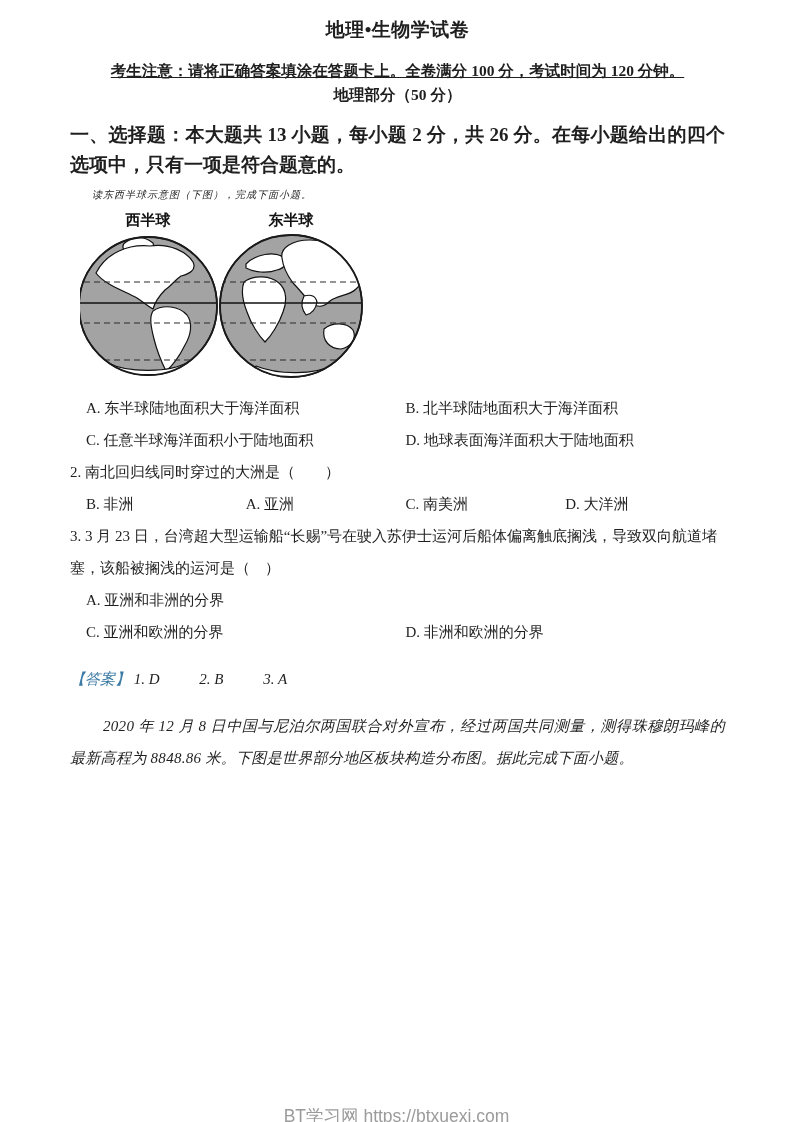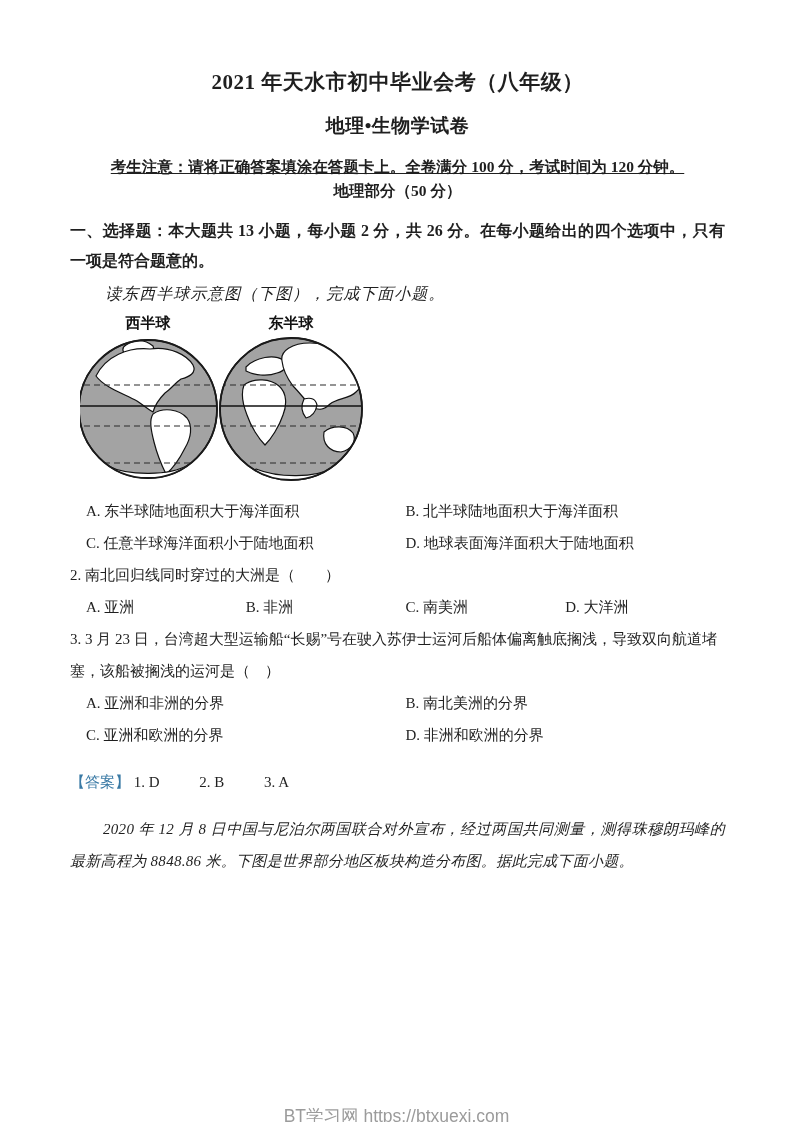--- a/index.html
+++ b/index.html
@@ -15,52 +15,51 @@
     background:#fff;
     font-family:"Liberation Serif","DejaVu Serif",serif;
     color:var(--ink);
     overflow:hidden;
   }
   .content{padding:0 68px 0 70px;}
   .title{margin:68px 0 0;text-align:center;font-size:21px;font-weight:bold;letter-spacing:.5px;}
   .subtitle{margin:17px 0 0;text-align:center;font-size:19px;font-weight:bold;letter-spacing:.5px;}
   .notice{margin:18px 0 0;font-size:15.5px;font-weight:bold;text-align:center;text-decoration:underline;}
   .part-heading{margin:3px 0 0;font-size:15.5px;font-weight:bold;text-align:center;}
-  .sec-heading{margin:14px 0 0;font-size:16px;font-weight:bold;line-height:30px;text-align:justify;}
-  .intro{margin:8px 0 0;font-size:16px;font-style:italic;text-indent:2.2em;letter-spacing:1px;}
+  .sec-heading{margin:14px 0 0;font-size:19px;font-weight:bold;line-height:30px;text-align:justify;}
+  .intro{margin:8px 0 0;font-size:10px;font-style:italic;text-indent:2.2em;letter-spacing:1px;}
   .figure{margin:8px 0 0 10px;width:290px;}
   .figure svg{display:block;}
   .ocean{fill:var(--ocean-gray);stroke:#1a1a1a;stroke-width:1.6;}
   .land{fill:#ffffff;stroke:#111;stroke-width:1.2;stroke-linejoin:round;}
   .lat-dash{stroke:#2a2a2a;stroke-width:1.2;stroke-dasharray:6 4;fill:none;}
   .lat-solid{stroke:#111;stroke-width:1.6;fill:none;}
   .globe-label{font-size:15px;font-weight:bold;fill:#111;font-family:"Liberation Serif","DejaVu Serif",serif;}
   .qblock{margin:10px 0 0;}
   .qline{font-size:15px;line-height:32px;margin:0;}
   .opt-row{display:flex;font-size:15px;line-height:32px;margin-left:16px;}
   .opt-row.cols-2 > span{width:50%;}
   .opt-row.cols-4 > span{width:25%;}
-  .answer-row{font-size:15px;line-height:32px;}
+  .answer-row{font-size:15px;line-height:32px;font-style:italic;}
   .answer-label{color:var(--answer-label-blue);}
   .answer-item{margin-right:36px;}
   .passage{font-size:15px;line-height:32px;font-style:italic;text-indent:2.2em;text-align:justify;margin:0;letter-spacing:.3px;}
   .footer{
     position:absolute;left:0;right:0;top:1104px;text-align:center;
     color:var(--footer-gray);
     font-family:Liberation Sans, sans-serif;
     font-size:17.5px;
   }
 </style>
 </head>
 <body>
 
 <div class="page">
   <div class="content">
 
-    <h1 class="title">2021 年天水市初中毕业会考（八年级）</h1>
     <h2 class="subtitle">地理•生物学试卷</h2>
     <p class="notice">考生注意：请将正确答案填涂在答题卡上。全卷满分 100 分，考试时间为 120 分钟。</p>
     <p class="part-heading">地理部分（50 分）</p>
 
     <p class="sec-heading">一、选择题：本大题共 13 小题，每小题 2 分，共 26 分。在每小题给出的四个选项中，只有一项是符合题意的。</p>
     <p class="intro">读东西半球示意图（下图），完成下面小题。</p>
 
     <div class="figure">
       <svg width="290" height="172" viewBox="0 0 290 172">
         <defs>
@@ -112,32 +111,31 @@
       </div>
       <div class="opt-row cols-2">
         <span>C. 任意半球海洋面积小于陆地面积</span>
         <span>D. 地球表面海洋面积大于陆地面积</span>
       </div>
     </div>
 
     <div>
       <p class="qline">2. 南北回归线同时穿过的大洲是（　　）</p>
       <div class="opt-row cols-4">
+        <span>B. 非洲</span>
         <span>A. 亚洲</span>
-        <span>B. 非洲</span>
         <span>C. 南美洲</span>
         <span>D. 大洋洲</span>
       </div>
     </div>
 
     <div>
       <p class="qline">3. 3 月 23 日，台湾超大型运输船“长赐”号在驶入苏伊士运河后船体偏离触底搁浅，导致双向航道堵塞，该船被搁浅的运河是（　）</p>
       <div class="opt-row cols-2">
         <span>A. 亚洲和非洲的分界</span>
-        <span>B. 南北美洲的分界</span>
       </div>
       <div class="opt-row cols-2">
         <span>C. 亚洲和欧洲的分界</span>
         <span>D. 非洲和欧洲的分界</span>
       </div>
     </div>
 
     <p class="answer-row">
       <span class="answer-label">【答案】</span>
       <span class="answer-item">1. D</span>

